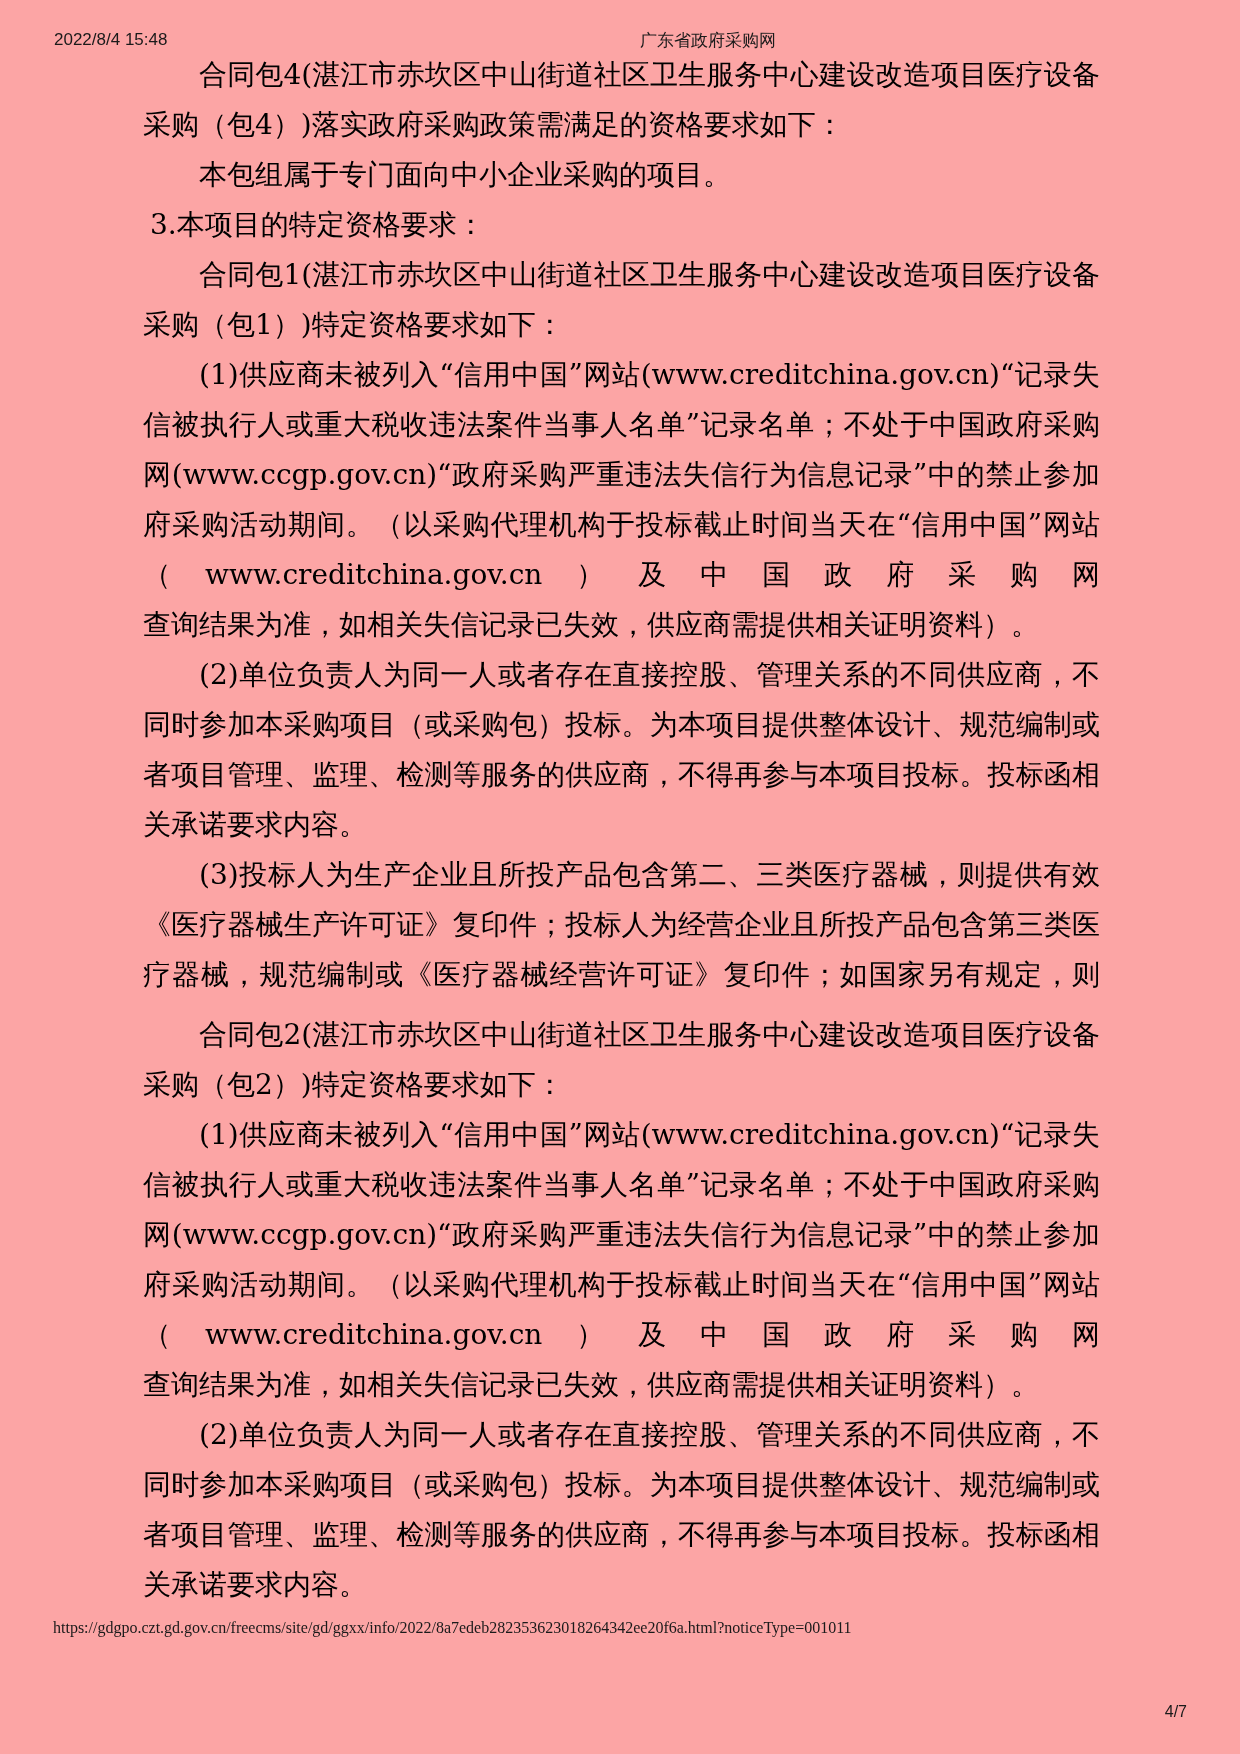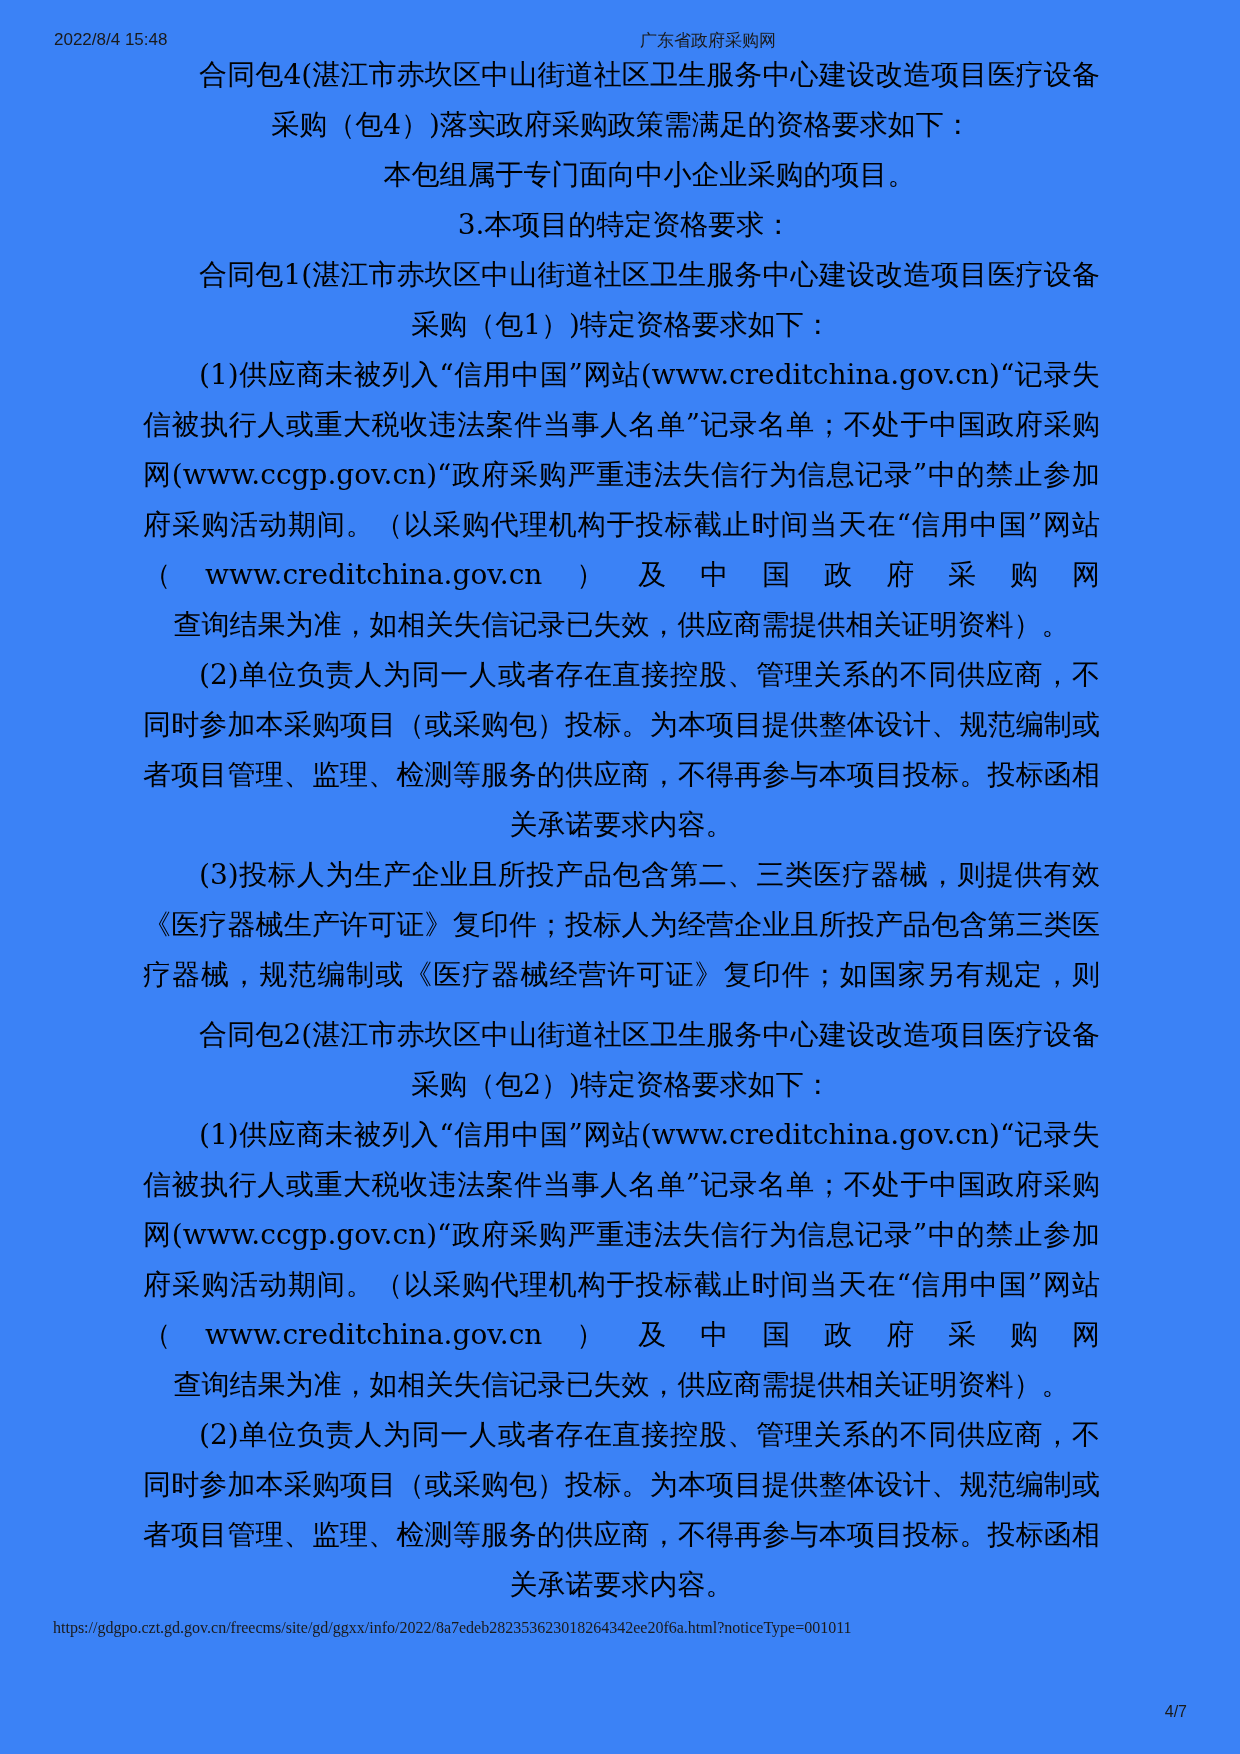--- a/index.html
+++ b/index.html
@@ -1,20 +1,20 @@
 <!DOCTYPE html>
 <html><head>
 <meta charset="utf-8">
 <style>
   html, body { margin: 0; padding: 0; background: #ffffff; }
   .page {
     position: relative;
     width: 1240px;
     height: 1754px;
-    background: #3b82f6;
+    background: #fca5a5;
     overflow: hidden;
     color: #000000;
   }
   
   .hdr-timestamp {
     position: absolute;
     left: 54px;
     top: 30px;
     font-family: "Liberation Sans", sans-serif;
     font-size: 17px;
@@ -37,21 +37,21 @@
     top: 50px;
     width: 957px;
     font-family: "DejaVu Serif", "Liberation Serif", serif;
     font-size: 28px;
     line-height: 50px;
     color: #000000;
   }
   .line {
     height: 50px;
     overflow: hidden;
-    text-align: center;
+    text-align: left;
   }
   .line.justify {
     text-align: justify;
     text-align-last: justify;
   }
   
   .ftr-url {
     position: absolute;
     left: 53px;
     top: 1618px;

